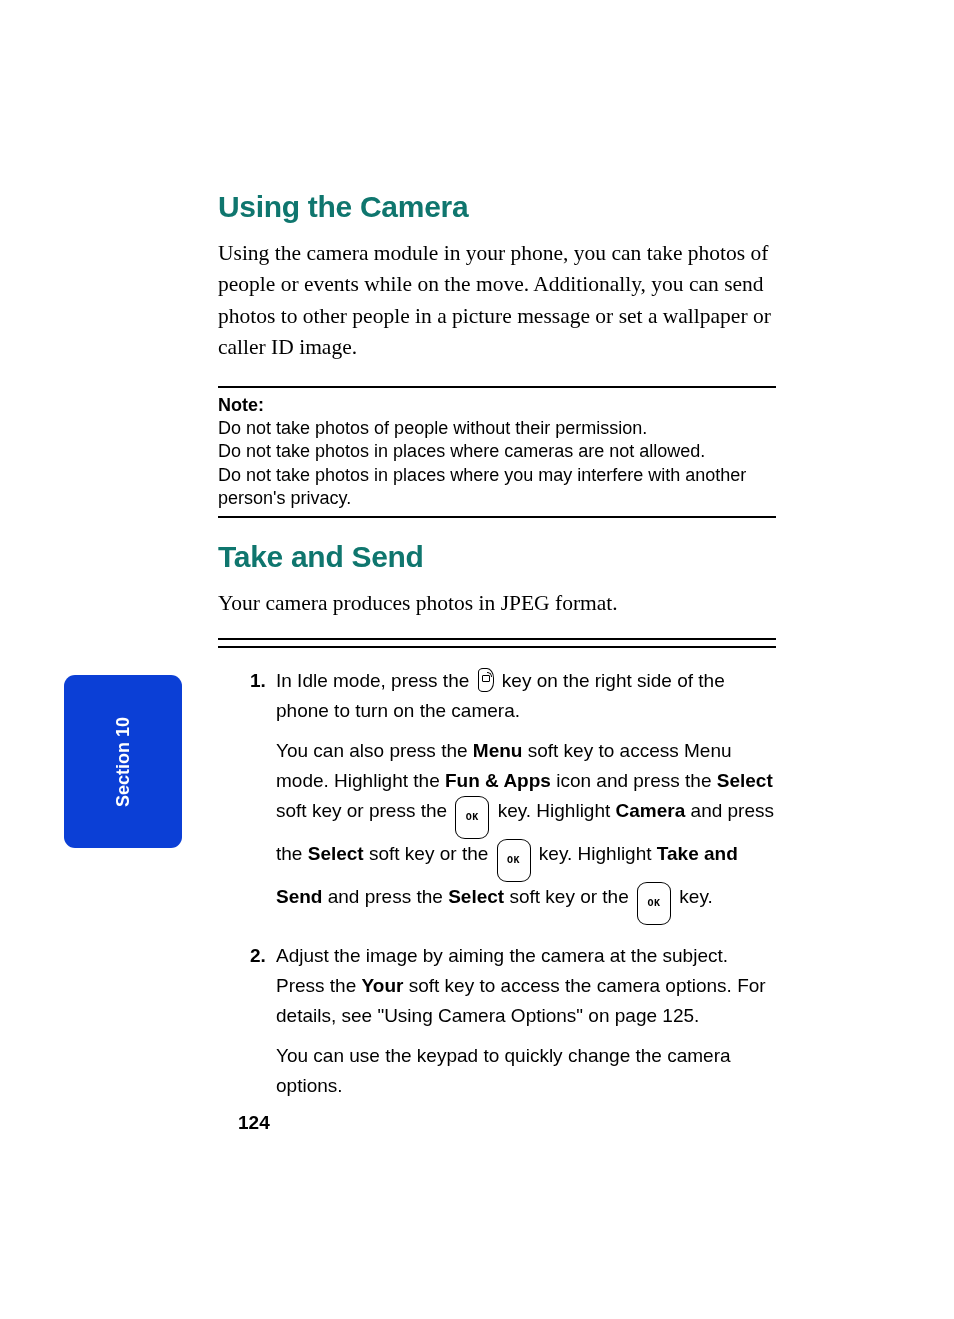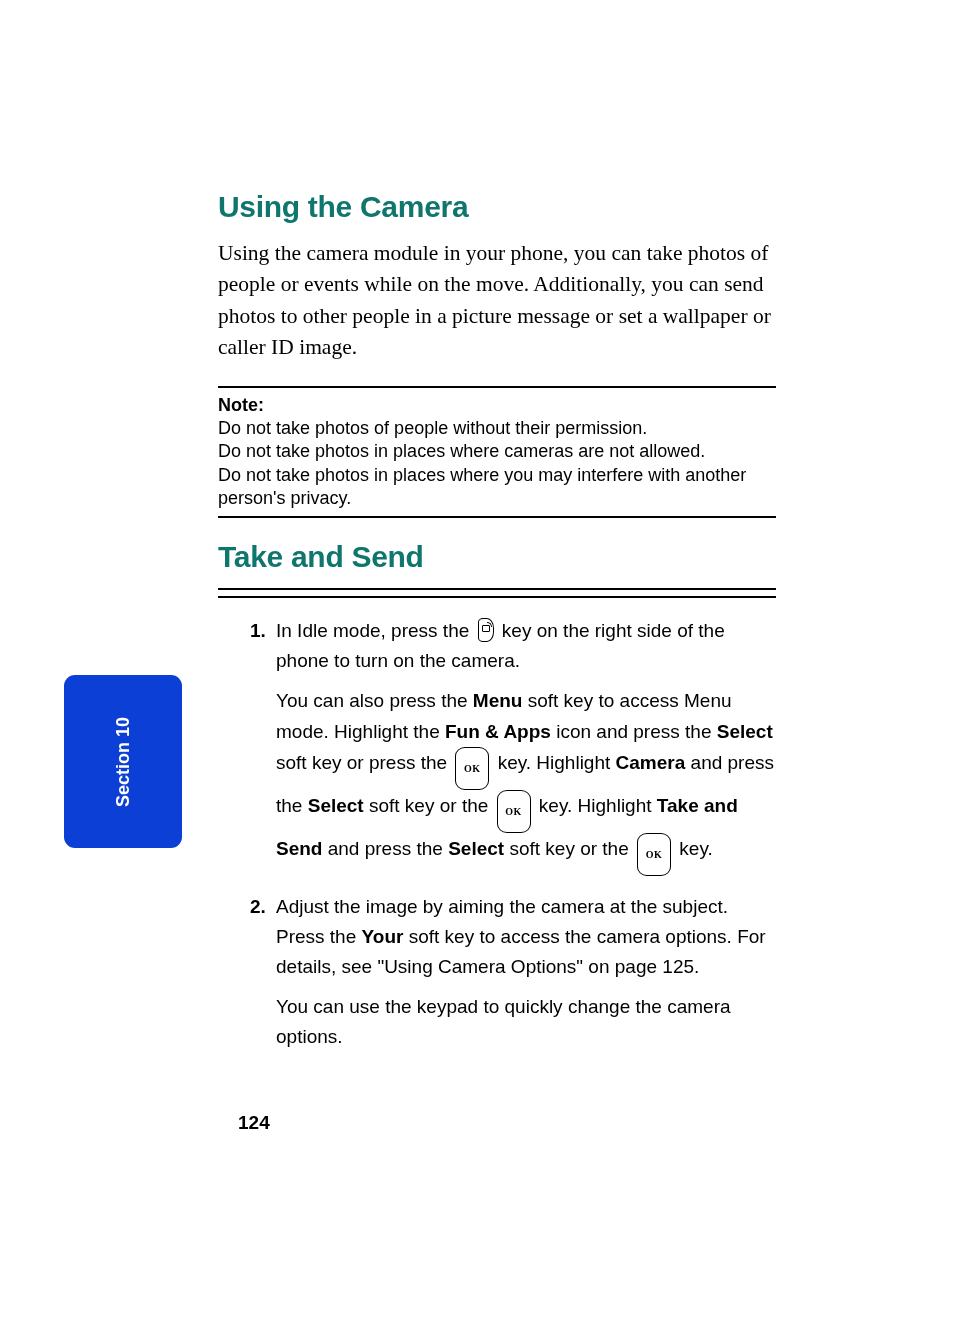--- a/index.html
+++ b/index.html
@@ -116,21 +116,21 @@
   
   .ok-key {
     display: inline-block;
     min-width: 28px;
     height: 17px;
     border: 1.2px solid #000;
     border-radius: 10px / 9px;
     vertical-align: -3px;
     position: relative;
     margin: 0 3px;
-    font-family: Liberation Serif, serif;
+    font-family: Liberation Mono, monospace;
     font-size: 10px;
     font-weight: 700;
     text-align: center;
     line-height: 17px;
     letter-spacing: 0.5px;
     padding: 12px 2px;
   }
 
   
   .section-tab {
@@ -185,20 +185,21 @@
     <div class="note-block">
       <span class="note-label">Note:</span><br>
       <span>Do not take photos of people without their permission.</span><br>
       <span>Do not take photos in places where cameras are not allowed.</span><br>
       <span>Do not take photos in places where you may interfere with another person's privacy.</span>
     </div>
     <div class="rule"></div>
 
     <h2 class="blue" style="margin-top:22px">Take and Send</h2>
 
+    <p class="body" style="margin-bottom:18px">Your camera produces photos in JPEG format.</p>
 
     <div class="rule"></div>
     <div class="rule"></div>
 
     <ol class="steps">
       <li>
         <span class="num">1.</span>
         <p>
           <span>In Idle mode, press the </span><span class="cam-key"></span><span> key on the right side of the phone to turn on the camera.</span>
         </p>

